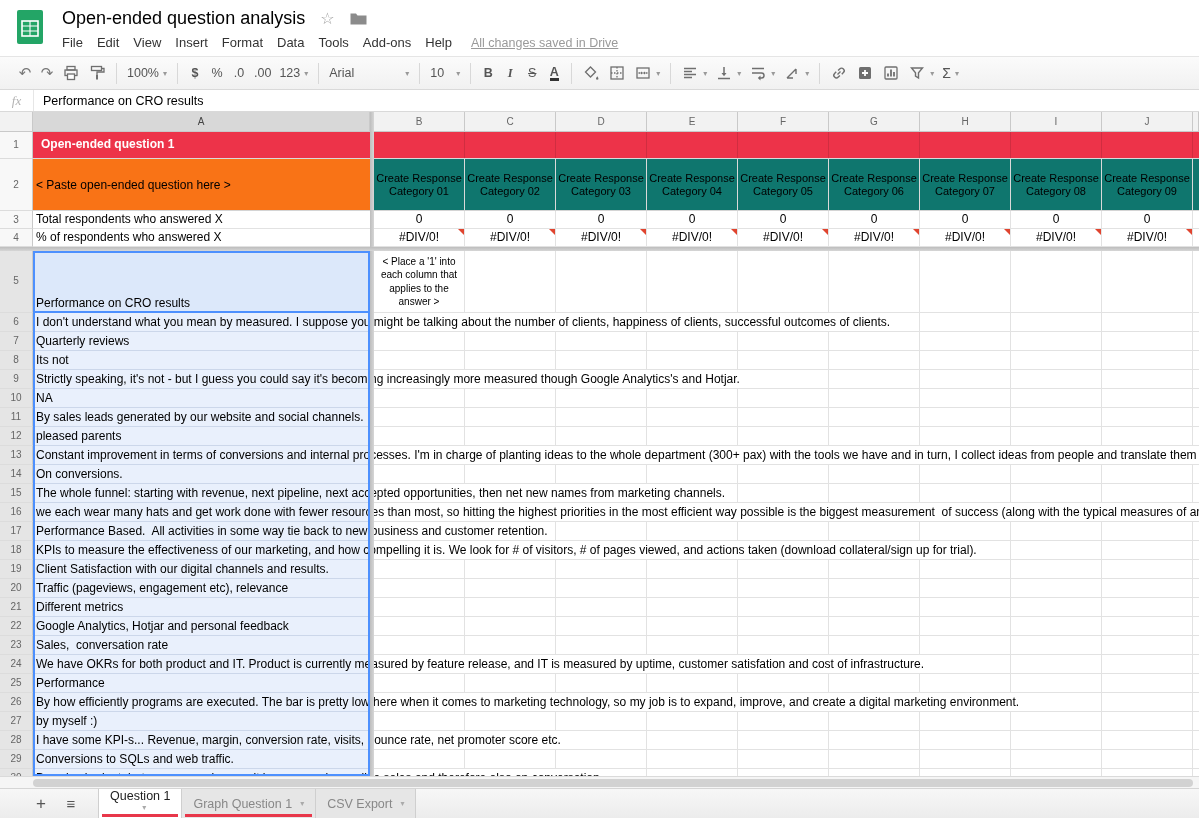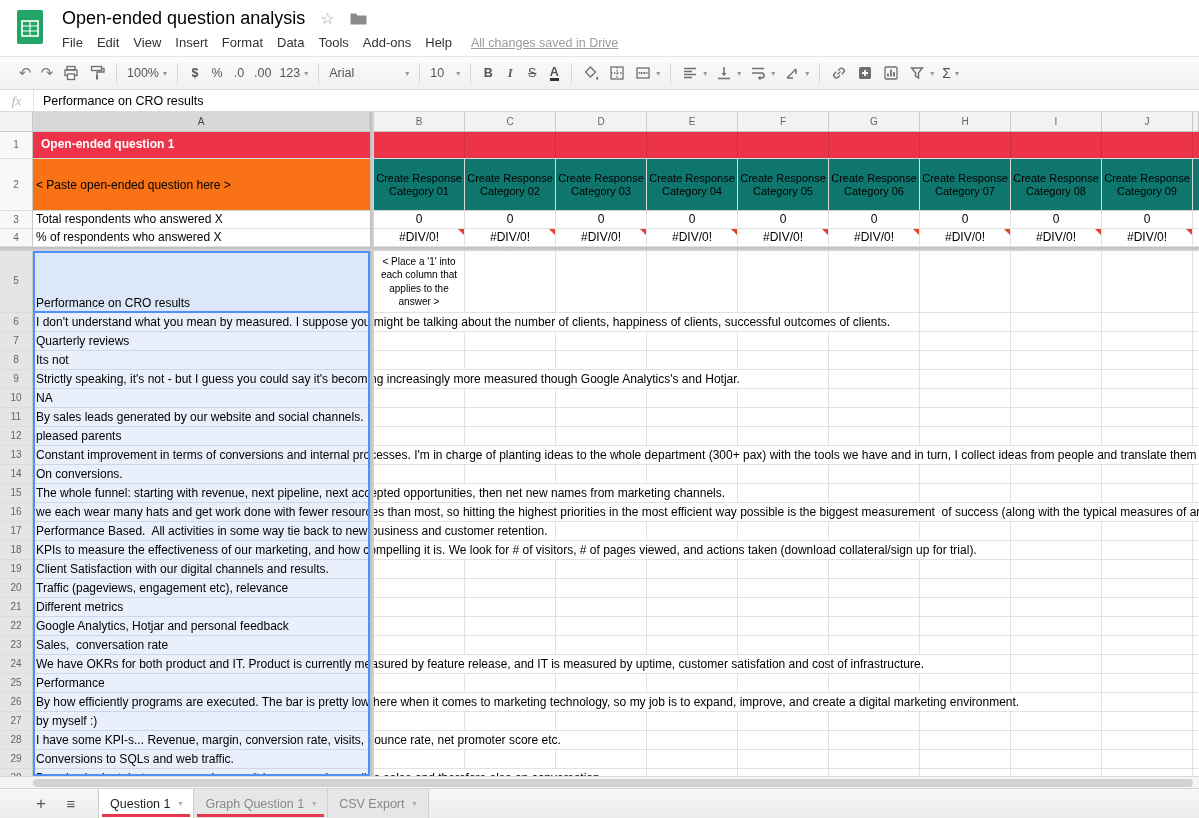--- a/index.html
+++ b/index.html
@@ -123,21 +123,21 @@
   #hthumb { position:absolute; left:33px; top:2px; height:8px; width:1160px; background:#d2d2d2; border-radius:4px; }
   #tabbar { position:absolute; top:788px; left:0; width:1199px; height:30px;
     background:linear-gradient(#f7f7f7,#ececec); border-top:1px solid #d5d5d5;
     display:flex; align-items:stretch; }
   #add-sheet { width:30px; margin-left:26px; display:flex; align-items:center; justify-content:center;
     font-size:17px; color:#555; }
   #all-sheets { width:30px; display:flex; align-items:center; justify-content:center; font-size:15px; color:#555; }
   #tabs { display:flex; margin-left:12px; }
   .tab { position:relative; display:flex; align-items:center; padding:0 11px;
     background:#e6e6e6; border-right:1px solid #cfcfcf; font-size:12.5px; color:#888; }
-  .tab:first-child { border-left:1px solid #cfcfcf; }
+  .tab:first-child { border-left:1px solid #cfcfcf;flex-direction:column; }
   .tab.active { background:#fff; color:#222; }
   .tab .tarrow { font-size:8px; color:#aaa; margin-left:8px; }
   .tab.colored::after { content:""; position:absolute; left:3px; right:3px; bottom:1px; height:3px;
     background:var(--tabred); }
 </style>
 </head>
 <body>
 
 <div id="header">
   <div id="logo">

